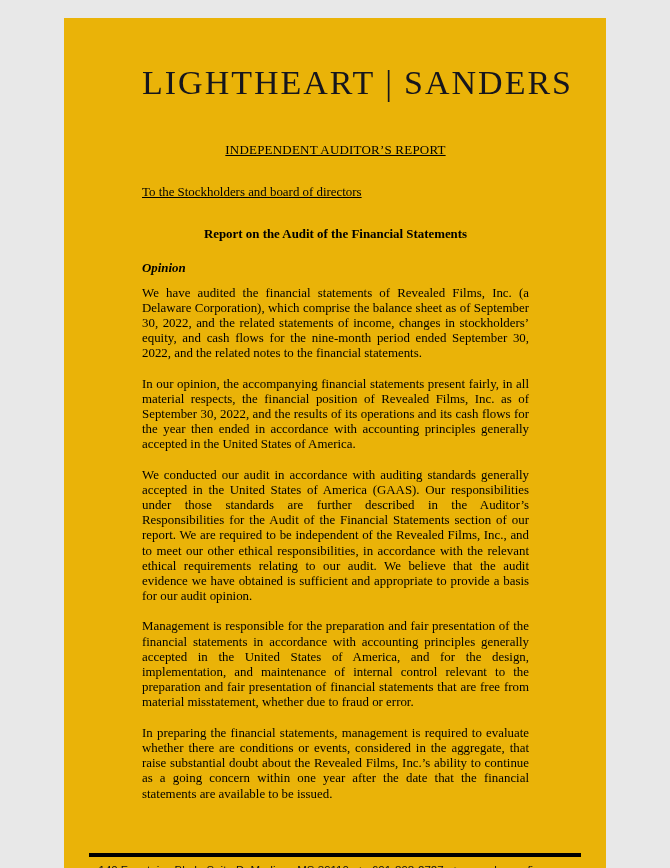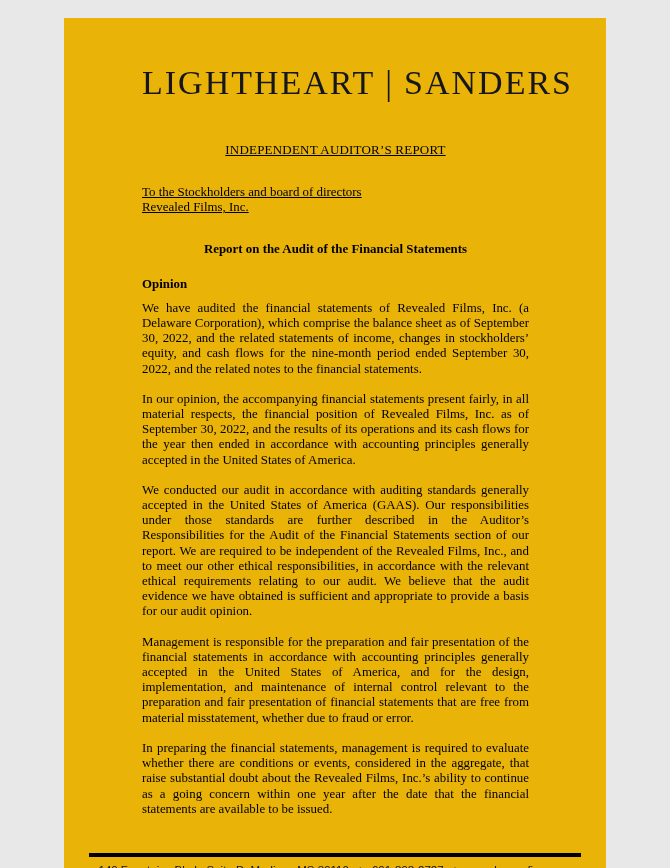--- a/index.html
+++ b/index.html
@@ -57,20 +57,21 @@
   .addressee div { line-height: 15.2px; }
   .main-heading {
     margin-top: 27px;
     font-weight: bold;
     text-align: center;
   }
   .sub-heading {
     margin-top: 19px;
     margin-bottom: 9px;
     font-weight: bold;
+    font-style: italic;
   }
   .para {
     text-align: justify;
     margin-bottom: 15px;
   }
   
   .footer {
     position: absolute;
     left: 0;
     right: 0;
@@ -107,21 +108,20 @@
         <span>LIGHTHEART</span><span class="divider">|</span><span>SANDERS</span>
       </div>
     </div>
 
     <div class="report-title">INDEPENDENT AUDITOR’S REPORT</div>
 
     <div class="body-text">
 
       <div class="addressee">
         <div>To the Stockholders and board of directors</div>
-        <div>Revealed Films, Inc.</div>
       </div>
 
       <div class="main-heading">Report on the Audit of the Financial Statements</div>
 
       <div class="sub-heading">Opinion</div>
       <p class="para">We have audited the financial statements of Revealed Films, Inc. (a Delaware Corporation), which comprise the balance sheet as of September 30, 2022, and the related statements of income, changes in stockholders’ equity, and cash flows for the nine-month period ended September 30, 2022, and the related notes to the financial statements.</p>
       <p class="para">In our opinion, the accompanying financial statements present fairly, in all material respects, the financial position of Revealed Films, Inc. as of September 30, 2022, and the results of its operations and its cash flows for the year then ended in accordance with accounting principles generally accepted in the United States of America.</p>
 
       <p class="para">We conducted our audit in accordance with auditing standards generally accepted in the United States of America (GAAS). Our responsibilities under those standards are further described in the Auditor’s Responsibilities for the Audit of the Financial Statements section of our report. We are required to be independent of the Revealed Films, Inc., and to meet our other ethical responsibilities, in accordance with the relevant ethical requirements relating to our audit. We believe that the audit evidence we have obtained is sufficient and appropriate to provide a basis for our audit opinion.</p>
 

